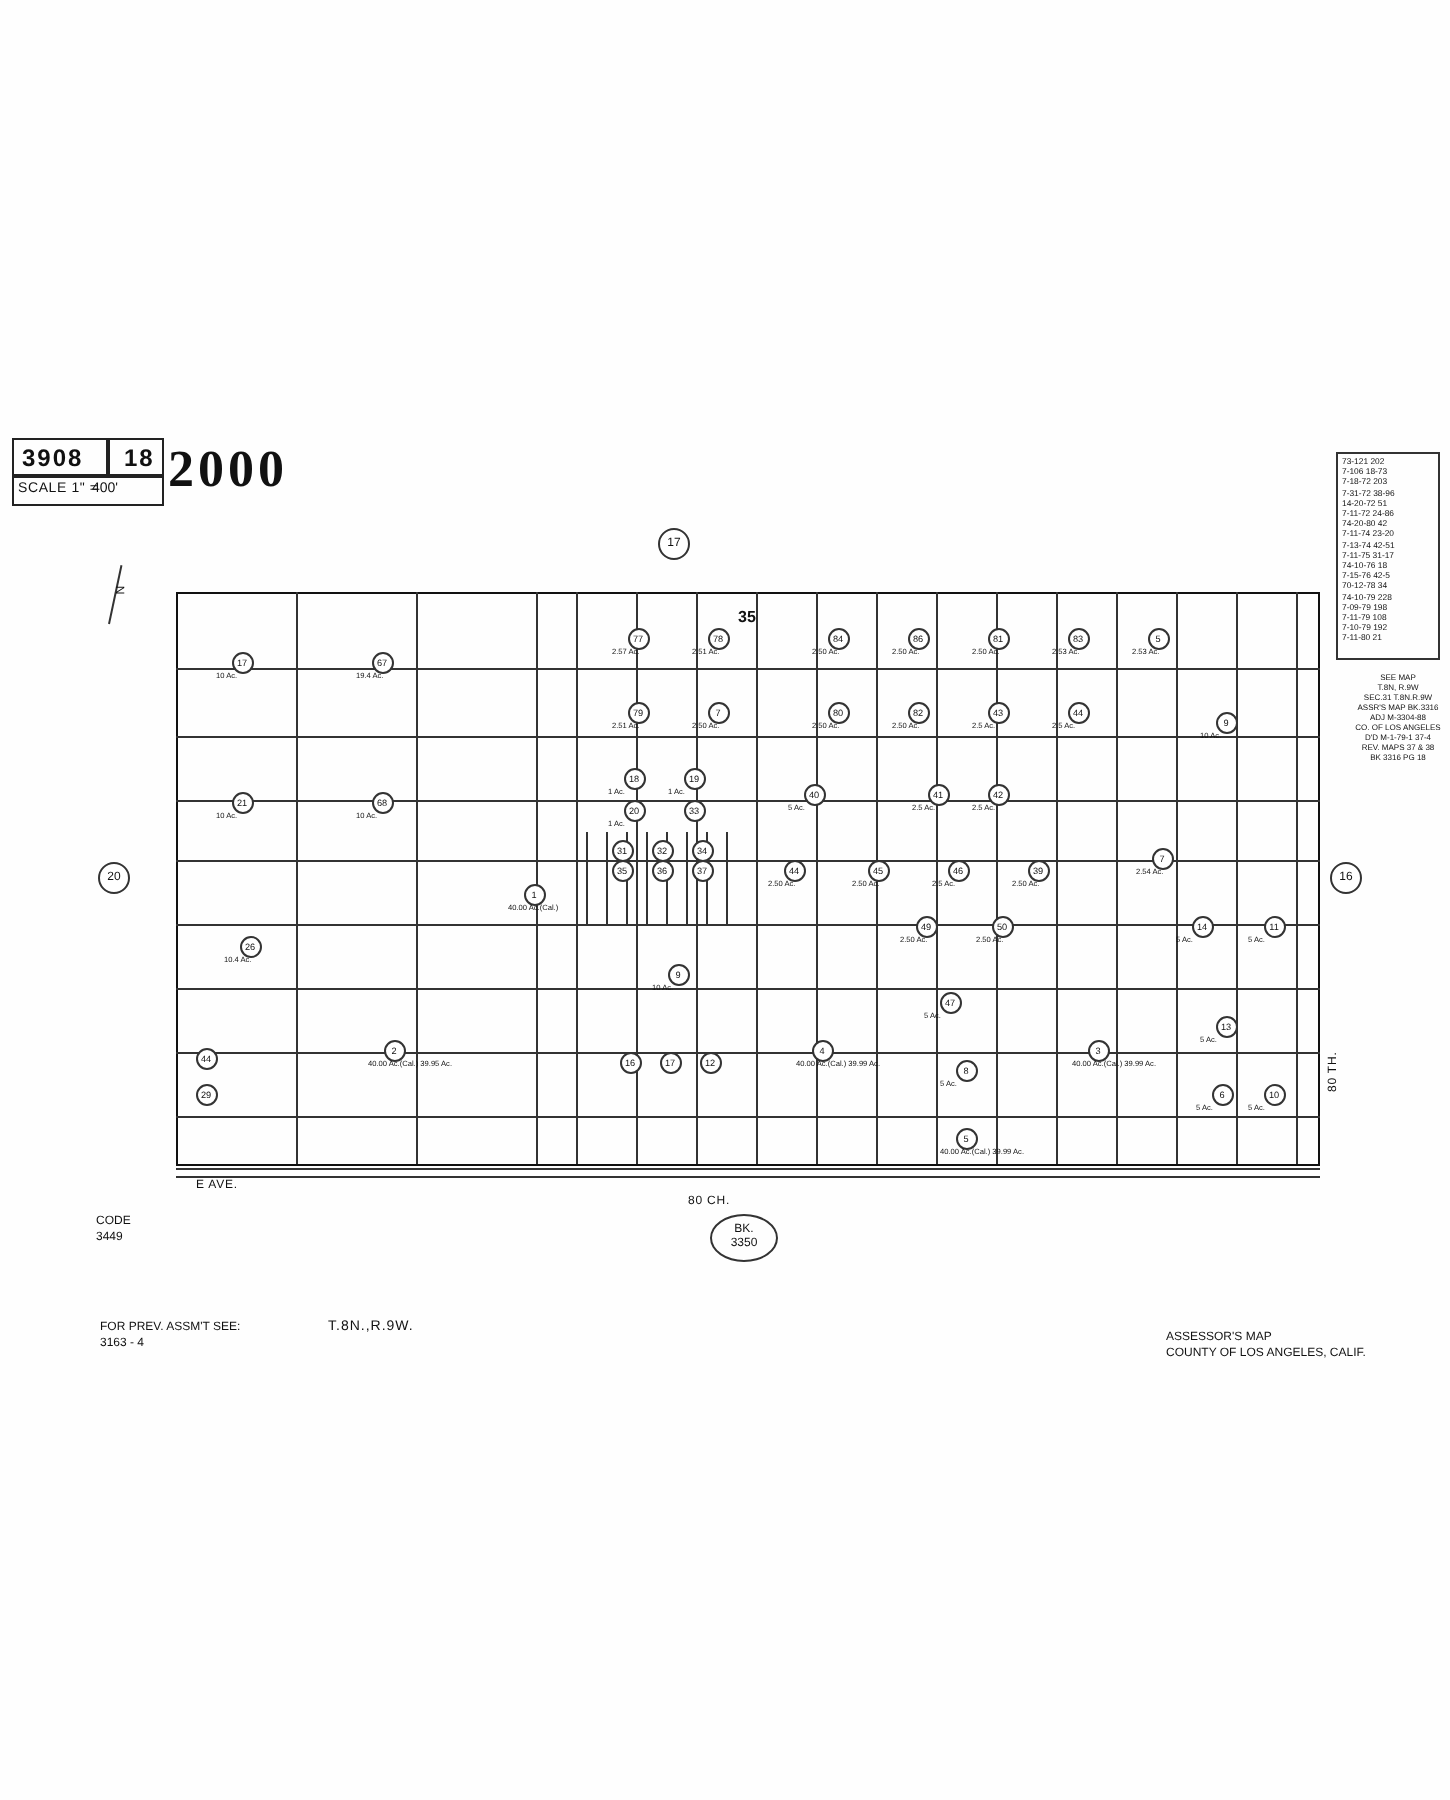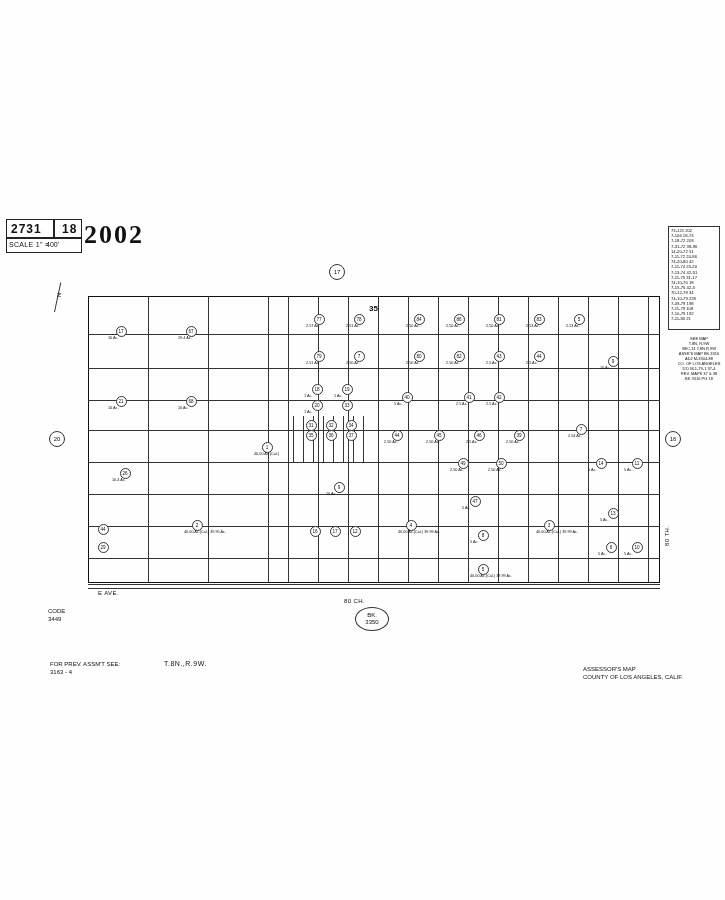--- a/index.html
+++ b/index.html
@@ -53,27 +53,27 @@
 
   
   .street{position:absolute;font-size:6px;letter-spacing:.4px;}
 </style>
 </head>
 <body>
 
 <div id="sheet">
 
   <div class="hdr-box" id="bk-box"></div>
-  <div class="hdr-txt" id="bk-num">2731</div>
+  <div class="hdr-txt" id="bk-num">3908</div>
   <div class="hdr-box" id="pg-box"></div>
   <div class="hdr-txt" id="pg-num">18</div>
   <div class="hdr-box" id="scale-box"></div>
   <div id="scale-txt">SCALE 1" =</div>
   <div id="scale-val">400'</div>
-  <div id="year">2002</div>
+  <div id="year">2000</div>
 
   <div id="revlist">
       <div>73-121 202</div>
       <div>7-106 18-73</div>
       <div>7-18-72 203</div>
       <div>7-31-72 38-96</div>
       <div>14-20-72 51</div>
       <div>7-11-72 24-86</div>
       <div>74-20-80 42</div>
       <div>7-11-74 23-20</div>

